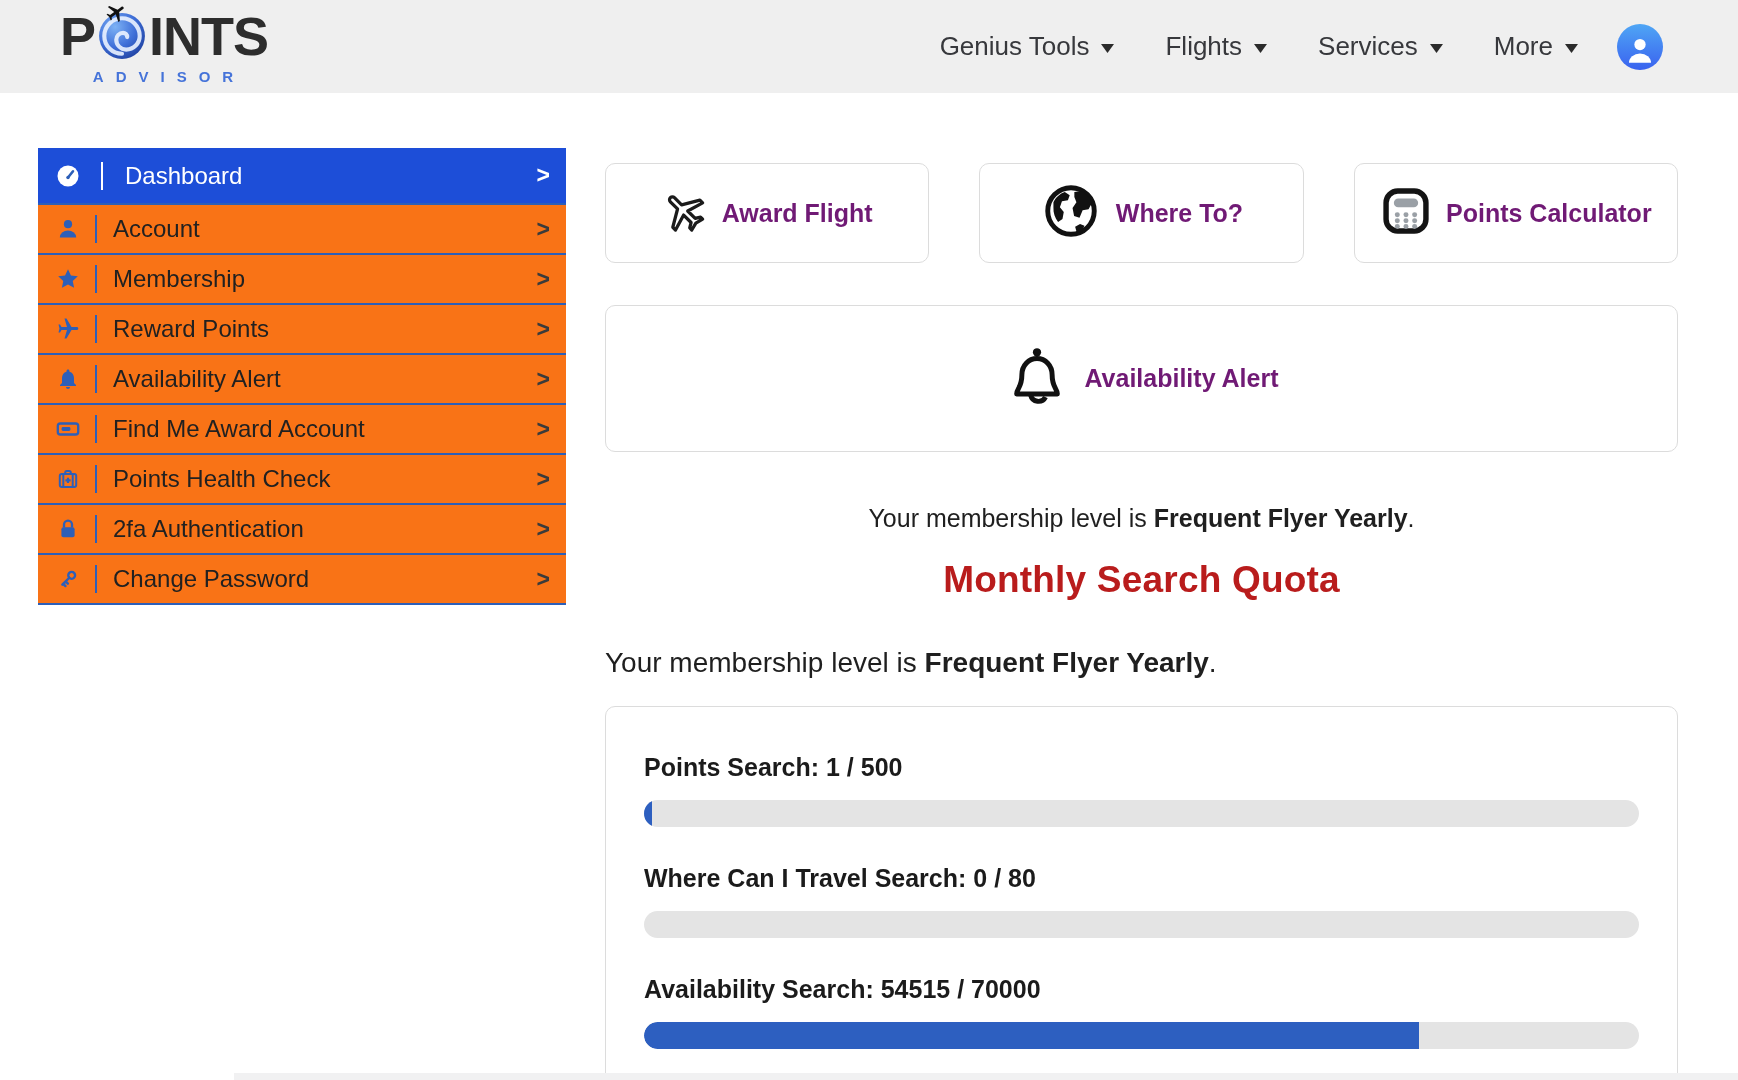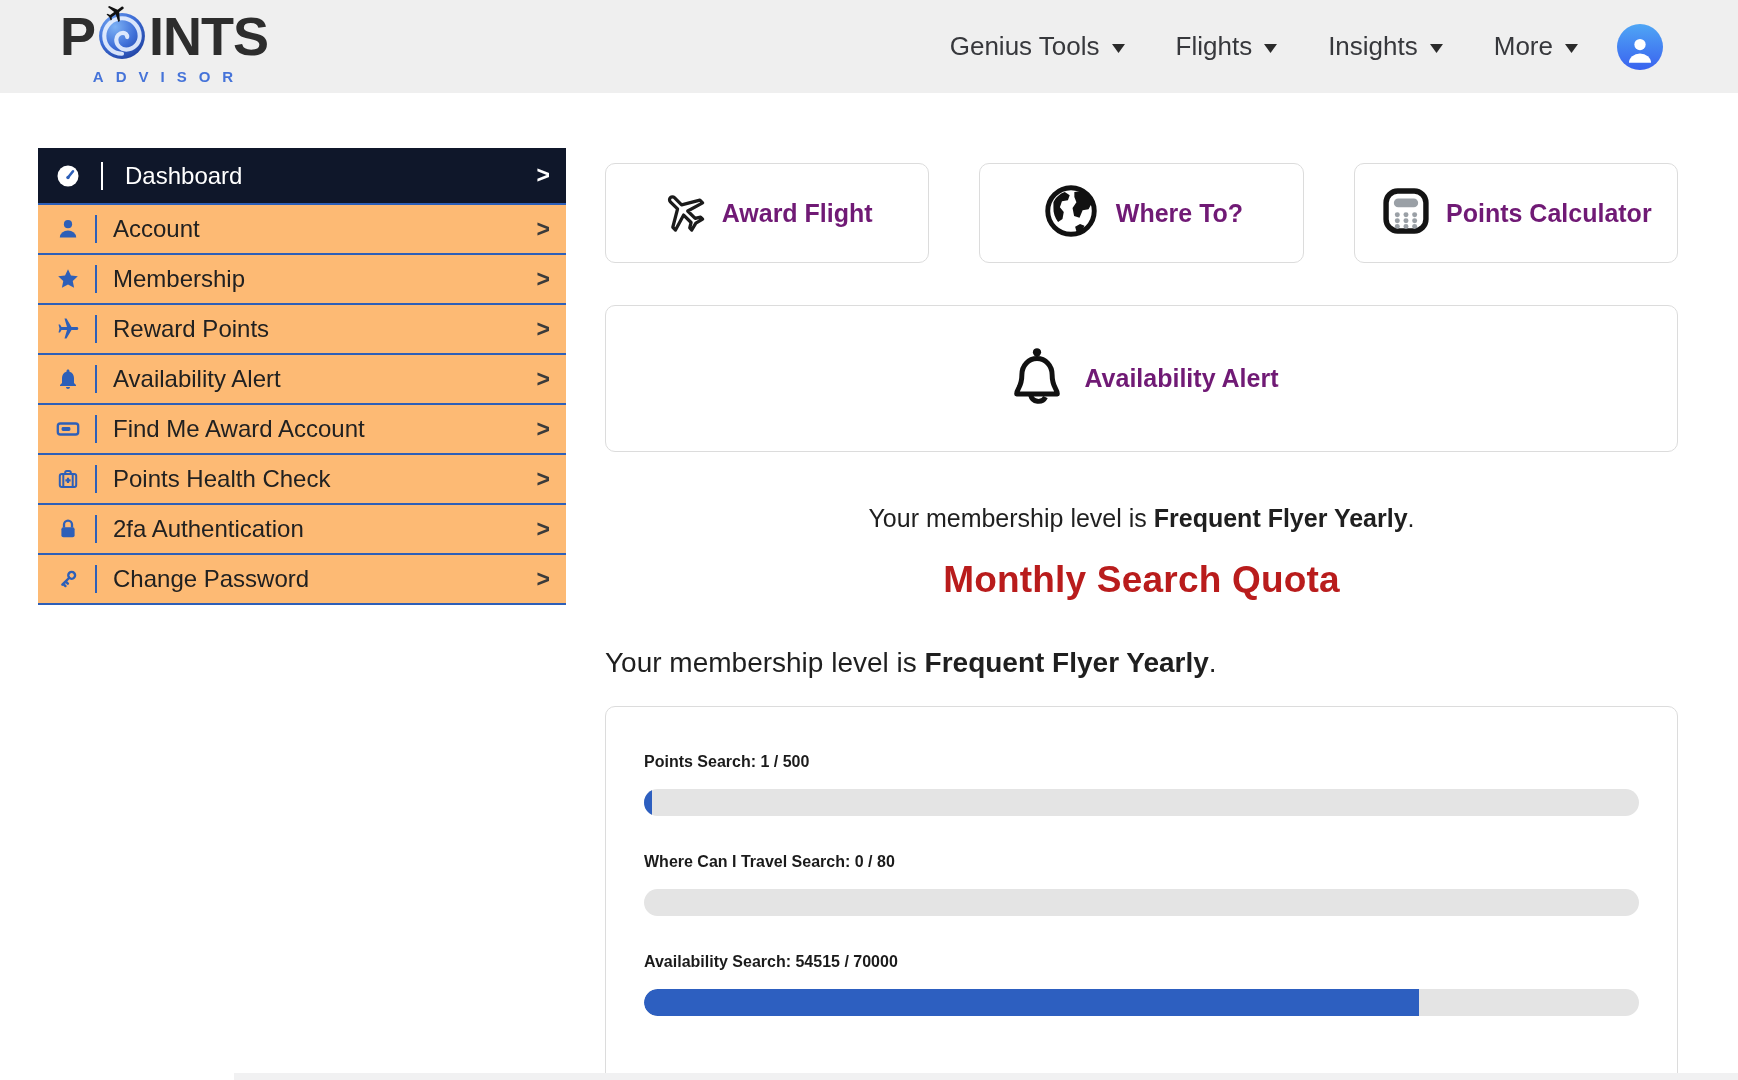--- a/index.html
+++ b/index.html
@@ -23,22 +23,22 @@
   .caret { width:15px; height:11px; margin-top:3px; }
   .avatar { width:46px; height:46px; border-radius:50%; margin-left:38px; cursor:pointer;
             background:linear-gradient(180deg,#4fa6f5 0%,#3a62ef 100%);
             display:flex; align-items:center; justify-content:center; overflow:hidden; }
   .avatar svg { width:34px; height:34px; margin-top:6px; }
 
   
   .layout { display:flex; align-items:flex-start; }
   aside { width:528px; margin:55px 0 0 38px; }
   .side-row { height:50px; display:flex; align-items:center; padding:0 16px 0 18px;
-              border-bottom:2px solid #2d5fb8; cursor:pointer; background:#fdba74; }
-  .side-row.active { height:57px; background:#0f172a; border-bottom:2px solid #2d5fb8;gap:6px; }
+              border-bottom:2px solid #2d5fb8; cursor:pointer; background:#f97316; }
+  .side-row.active { height:57px; background:#1d4ed8; border-bottom:2px solid #2d5fb8;gap:6px; }
   .side-icon { width:24px; height:24px; display:flex; align-items:center; justify-content:center; }
   .side-icon svg { width:24px; height:24px; }
   .side-sep { width:2px; height:28px; background:#2d5fb8; margin:0 16px 0 15px; }
   .side-row.active .side-sep { background:#fff; }
   .side-label { font-size:24px; color:#212121; font-weight:400; }
   .side-row.active .side-label { color:#fff; }
   .side-chevron { margin-left:auto; font-size:23px; font-weight:600; color:#3b3b3b; }
   .side-row.active .side-chevron { color:#fff; }
 
   main { width:1073px; margin:70px 0 0 39px; }
@@ -60,21 +60,21 @@
   .member-center { margin-top:52px; text-align:center; font-size:25px; color:#1f1f1f; }
   .member-center b, .member-left b { font-weight:700; }
   .quota-title { margin-top:26px; text-align:center; font-size:37px; font-weight:700;
                  color:#b91c1c; letter-spacing:.2px; }
   .member-left { margin-top:46px; font-size:28px; color:#1f1f1f; }
 
   
   .quota-card { margin-top:27px; border:1px solid #dcdcdc; border-radius:10px;
                 background:#fff; padding:46px 38px 40px 38px; height:420px; }
   .q-row { margin-bottom:37px; }
-  .q-label { font-size:16px; font-weight:700; color:#1b1b1b; margin-bottom:18px; }
+  .q-label { font-size:25px; font-weight:700; color:#1b1b1b; margin-bottom:18px; }
   .track { width:100%; height:27px; background:#e4e4e4; border-radius:14px; overflow:hidden; }
   .fill { height:100%; background:#2d5fc0; border-radius:14px 0 0 14px; width:0; }
 
   .footer-strip { position:absolute; left:234px; right:0; bottom:0; height:7px;
                   background:#f1f1f2; z-index:5; }
 </style>
 </head>
 <body>
 
 <header>
@@ -111,21 +111,21 @@
           <path d="M1 1h13L7.5 10z" fill="#2b2b2b"></path>
         </svg>
     </div>
     <div class="nav-item">
       <span>Flights</span>
       <svg class="caret" viewBox="0 0 15 11">
           <path d="M1 1h13L7.5 10z" fill="#2b2b2b"></path>
         </svg>
     </div>
     <div class="nav-item">
-      <span>Insights</span>
+      <span>Services</span>
       <svg class="caret" viewBox="0 0 15 11">
           <path d="M1 1h13L7.5 10z" fill="#2b2b2b"></path>
         </svg>
     </div>
     <div class="nav-item">
       <span>More</span>
       <svg class="caret" viewBox="0 0 15 11">
           <path d="M1 1h13L7.5 10z" fill="#2b2b2b"></path>
         </svg>
     </div>

